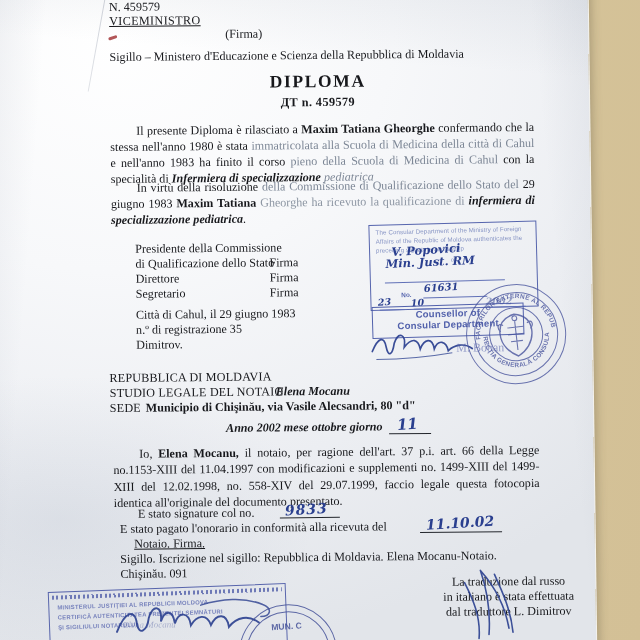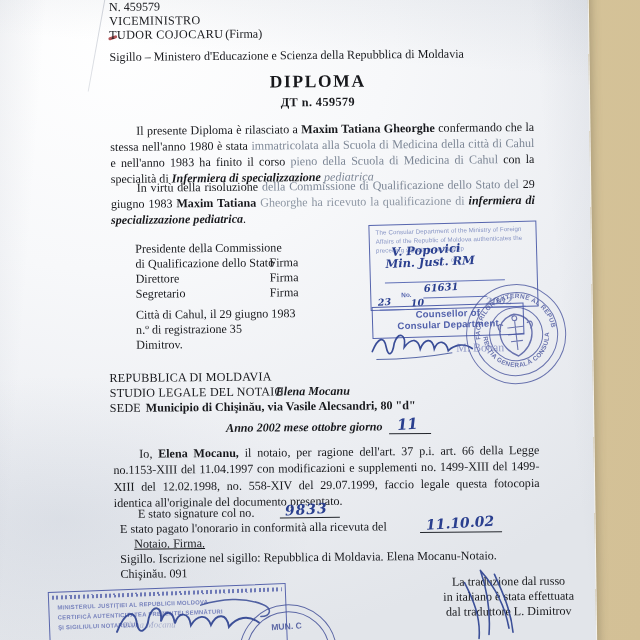--- a/index.html
+++ b/index.html
@@ -124,22 +124,21 @@
   <div class="backdrop"></div>
 
   <div class="paper">
     <div class="crease"></div>
     <div class="redfleck"></div>
   </div>
 
   <div class="sheet">
 
     <div class="tx base" style="left:112px;top:-2px;">N. 459579</div>
-    <div class="tx base" style="left:112px;top:12px;letter-spacing:.4px;">VICEMINISTRO</div>
-    <div class="tx base" style="left:112px;top:26px;letter-spacing:.4px;">TUDOR COJOCARU</div>
+    <div class="tx base" style="left:112px;top:12px;letter-spacing:.4px;text-decoration:underline;">VICEMINISTRO</div>
     <div class="tx base" style="left:228px;top:26px;">(Firma)</div>
     <div class="tx base" style="left:112px;top:48px;">Sigillo – Ministero d'Educazione e Scienza della Repubblica di Moldavia</div>
 
     <div class="tx title" style="left:0;top:70px;width:640px;text-align:center;">DIPLOMA</div>
     <div class="tx subnum" style="left:0;top:95px;width:640px;text-align:center;">ДТ n. 459579</div>
 
     <div class="para" style="left:112px;top:121px;width:424px;">
       <span class="ind"></span><span>Il presente Diploma è rilasciato a </span><span class="b">Maxim Tatiana Gheorghe</span><span> confermando che la stessa nell'anno 1980 è stata </span><span class="faded">immatricolata alla Scuola di Medicina della città di Cahul</span><span> e nell'anno 1983 ha finito il corso </span><span class="faded">pieno della Scuola di Medicina di Cahul</span><span> con la specialità di </span><span class="bi">Infermiera di specializzazione </span><span class="i faded">pediatrica</span>
     </div>
 

